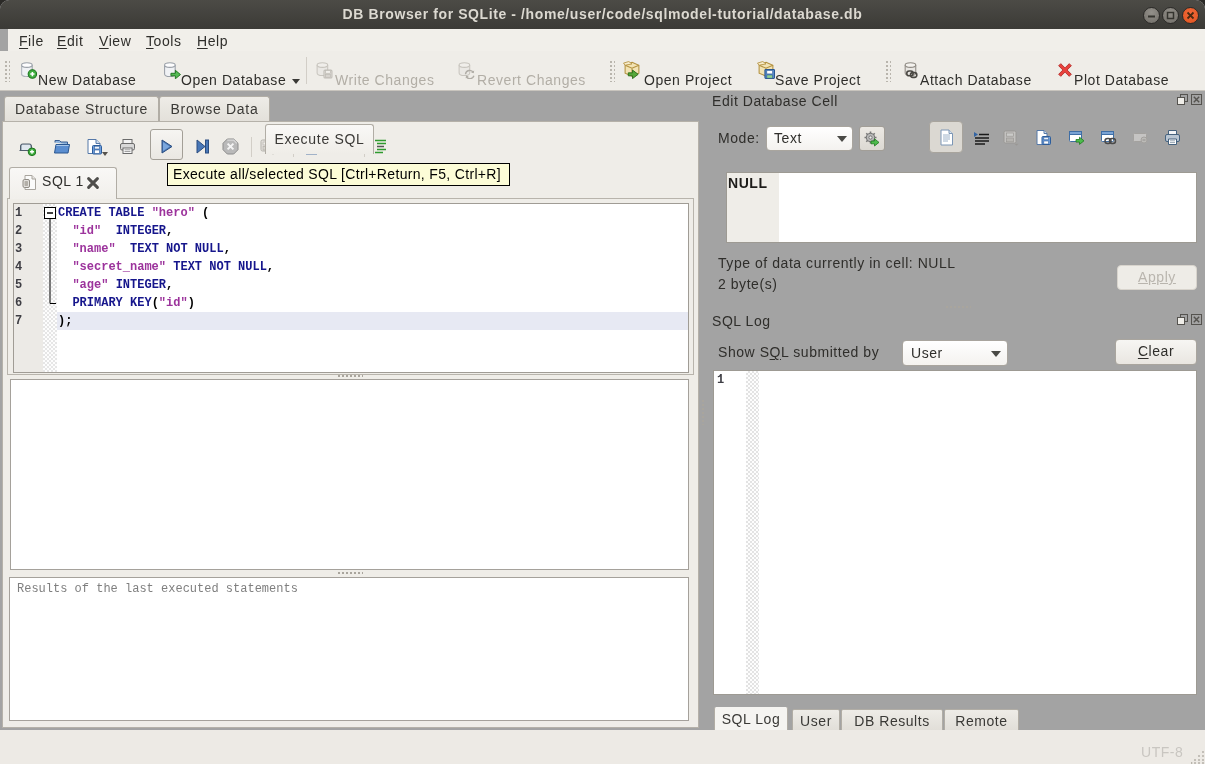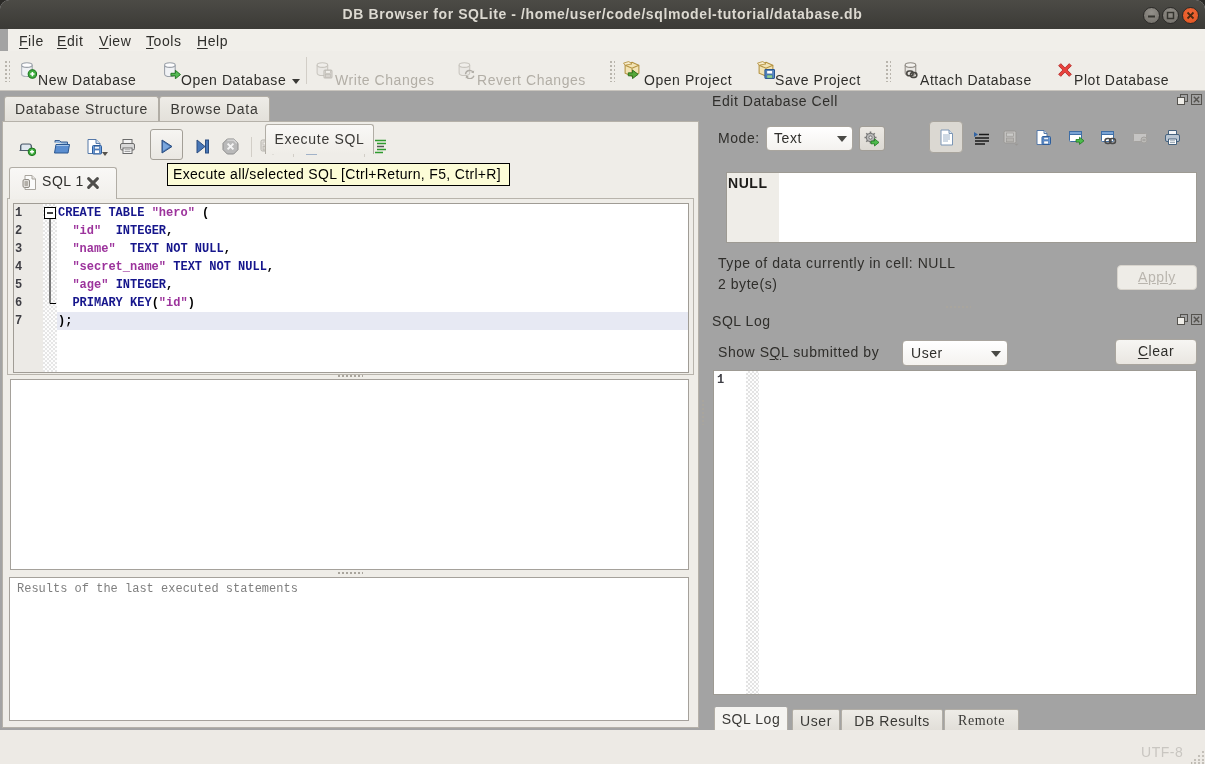--- a/index.html
+++ b/index.html
@@ -416,21 +416,21 @@
   </div>
   <div class="btn" style="left:1115px; top:339px; width:82px; height:26px; line-height:23px;"><u style="text-underline-offset:2px;">C</u>lear</div>
   <div id="logbox">
     <div id="logfold"></div>
     <div class="abs" style="left:2px; top:2px; width:9px; text-align:center; font-family:'Liberation Mono',monospace; font-size:12px; font-weight:bold; color:#3e3e44; letter-spacing:0;">1</div>
   </div>
 
   <div class="btab active" style="left:714px; top:707px; width:74px; height:26px; line-height:25px; border-top:none; background:#f5f4f1;">SQL Log</div>
   <div class="btab" style="left:792px; top:709px; width:48px; height:24px; line-height:22px;">User</div>
   <div class="btab" style="left:841px; top:709px; width:102px; height:24px; line-height:22px;">DB Results</div>
-  <div class="btab" style="left:944px; top:709px; width:75px; height:24px; line-height:22px;font-family:Liberation Serif, serif;">Remote</div>
+  <div class="btab" style="left:944px; top:709px; width:75px; height:24px; line-height:22px;">Remote</div>
 
   <div id="statusbar">
     <div class="abs" style="left:1141px; top:14px; color:#c9c6c1; font-size:14px;">UTF-8</div>
     <svg class="abs" style="left:1191px; top:20px;" width="14" height="14" viewBox="0 0 14 14">
       <g fill="#b5b1a9">
         <circle cx="12" cy="2" r="1"></circle>
         <circle cx="8" cy="6" r="1"></circle>
           <circle cx="12" cy="6" r="1"></circle>
         <circle cx="4" cy="10" r="1"></circle>
           <circle cx="8" cy="10" r="1"></circle>

